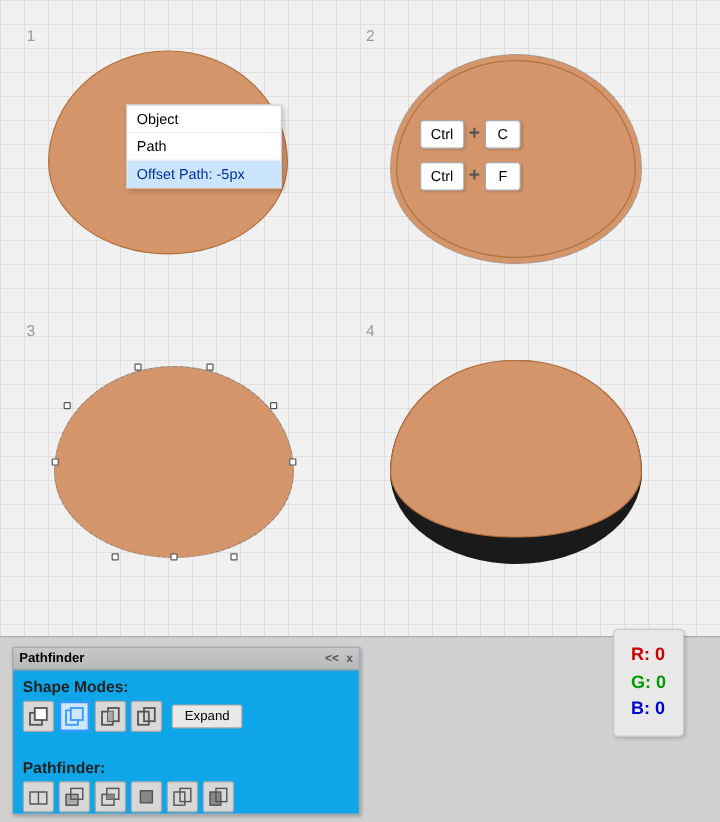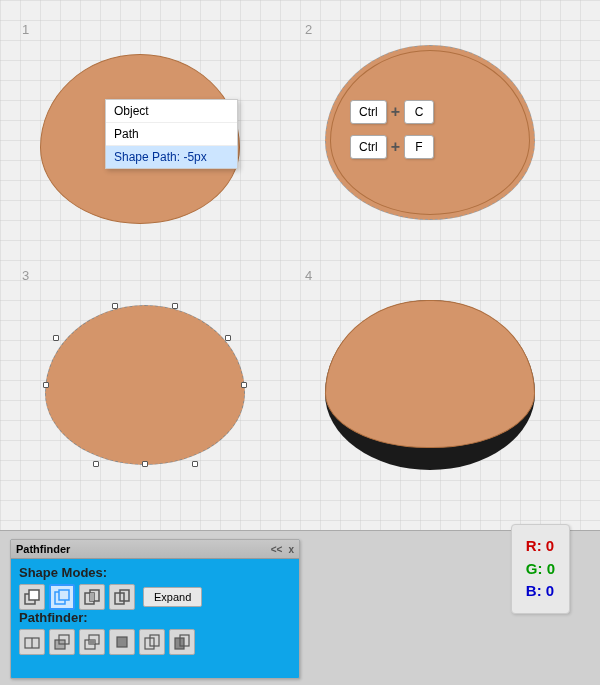--- a/index.html
+++ b/index.html
@@ -29,21 +29,21 @@
     .quad-label {
       position: absolute;
       font-size: 13px;
       color: #999;
       font-family: Arial, sans-serif;
     }
 
     
     .step1-area {
       position: absolute;
-      top: 24px; left: 20px;
+      top: 12px; left: 20px;
       width: 270px;
       height: 230px;
       padding-left: 44px;
     }
     .step2-area {
       position: absolute;
       top: 20px; left: 300px;
       width: 280px;
       height: 230px;
     }
@@ -203,21 +203,21 @@
     .panel-section-label {
       font-size: 13px;
       font-weight: bold;
       margin-bottom: 4px;
       color: #222;
     }
     .shape-modes-row {
       display: flex;
       align-items: center;
       gap: 4px;
-      margin-bottom: 0;
+      margin-bottom: 22px;
     }
     .pathfinder-btn {
       width: 26px;
       height: 26px;
       background: #d8d8d8;
       border: 1px solid #aaa;
       border-radius: 2px;
       display: flex;
       align-items: center;
       justify-content: center;
@@ -279,21 +279,21 @@
 <span class="quad-label" style="top:22px; left:305px;">2</span>
 <span class="quad-label" style="top:268px; left:22px;">3</span>
 <span class="quad-label" style="top:268px; left:305px;">4</span>
 
 <div class="step1-area">
   <div class="egg-shape egg1"></div>
 
   <div class="dropdown-menu">
     <div class="dropdown-item">Object</div>
     <div class="dropdown-item">Path</div>
-    <div class="dropdown-item selected">Shape Path: -5px</div>
+    <div class="dropdown-item selected">Offset Path: -5px</div>
   </div>
 </div>
 
 <div class="step2-area">
   <div class="egg-shape egg2"></div>
   <div class="egg-shape egg2-inner"></div>
 
   <div class="kbd-group" style="top:80px; left:50px;">
     <div class="kbd">Ctrl</div>
     <span class="plus-sign">+</span>

